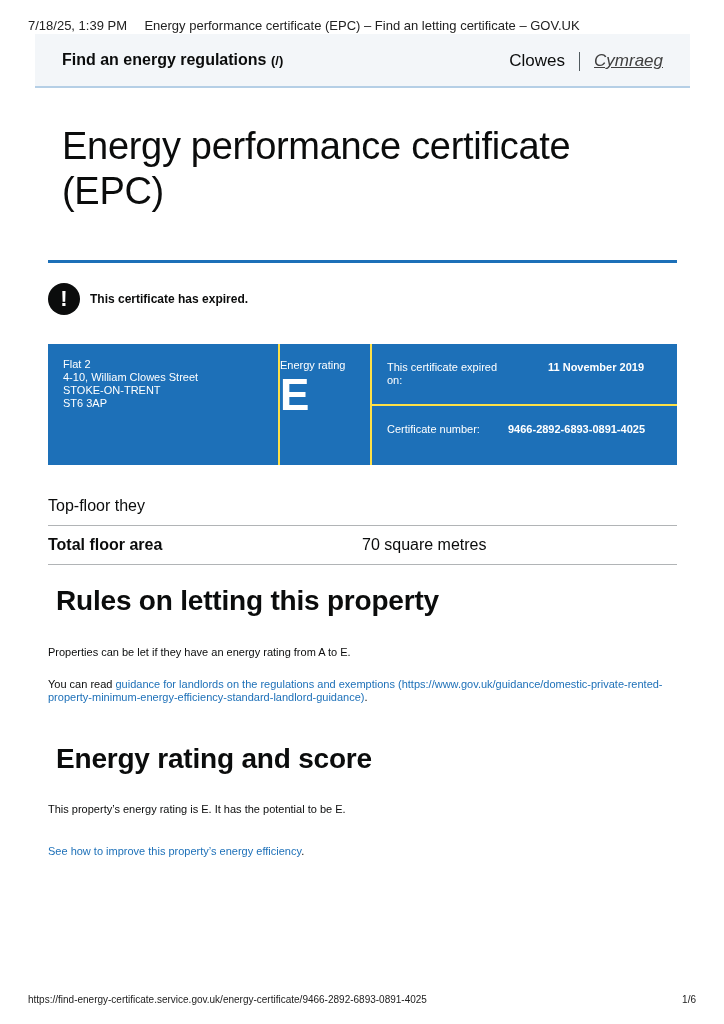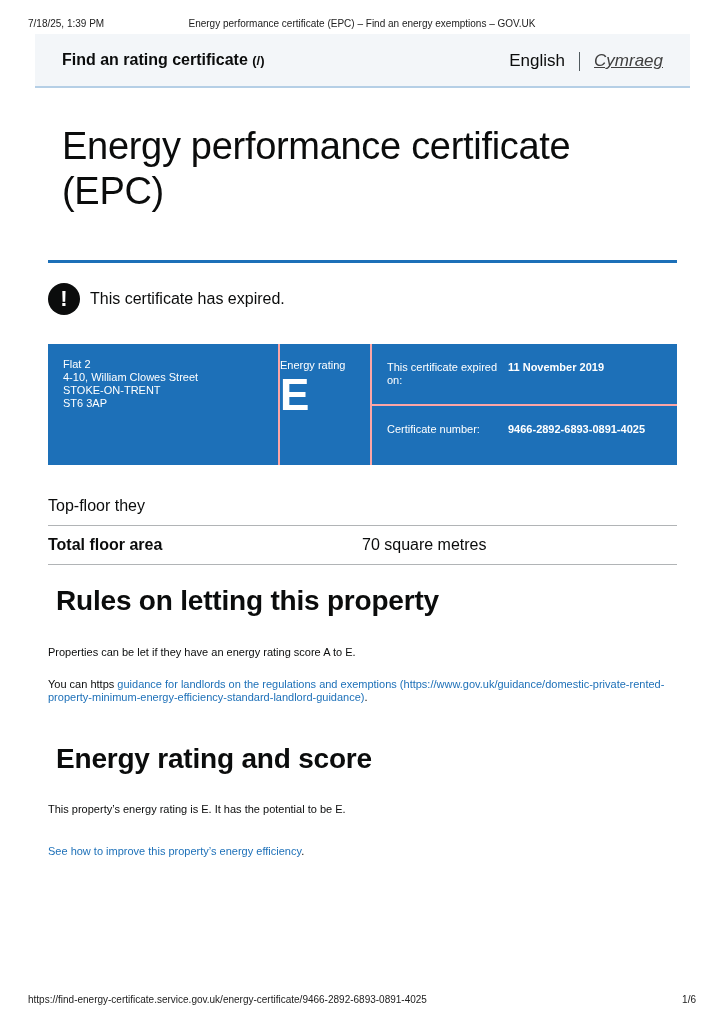--- a/index.html
+++ b/index.html
@@ -5,21 +5,21 @@
     * { box-sizing: border-box; margin: 0; padding: 0; }
     html, body { width: 724px; height: 1024px; background: #ffffff; }
     body {
       position: relative;
       font-family: "Liberation Sans", sans-serif;
       color: #0b0c0c;
       overflow: hidden;
     }
     .print-header {
       position: absolute; top: 0; left: 0; width: 724px; height: 34px;
-      font-size: 10px; color: #222;
+      font-size: 13px; color: #222;
     }
     .print-header .date { position: absolute; left: 28px; top: 18px; }
     .print-header .doc-title { position: absolute; left: 0; width: 724px; top: 18px; text-align: center; }
 
     .site-header {
       position: absolute; top: 34px; left: 35px; width: 655px; height: 54px;
       background: #f3f6f9;
       border-bottom: 2px solid #b5cfe6;
     }
     .site-header .service-name {
@@ -45,34 +45,34 @@
 
     .warning {
       position: absolute; left: 48px; top: 283px; height: 32px;
       display: flex; align-items: center;
     }
     .warning .warn-icon {
       width: 32px; height: 32px; border-radius: 50%; background: #0b0c0c; color: #fff;
       display: flex; align-items: center; justify-content: center;
       font-size: 22px; font-weight: bold; margin-right: 10px;
     }
-    .warning .warn-text { font-size: 16px; font-weight: normal; }
+    .warning .warn-text { font-size: 12px; font-weight: bold; }
 
     .epc-panel {
       position: absolute; left: 48px; top: 344px; width: 629px; height: 121px;
-      display: flex; background: #fca5a5;
+      display: flex; background: #fde047;
     }
     .epc-panel .cell { background: #1d70b8; color: #fff; }
     .addr { width: 230px; height: 121px; padding: 14px 15px; font-size: 11px; line-height: 13px; margin-right: 2px; }
     .rating { width: 90px; height: 121px; margin-right: 2px; text-align: left; padding-top: 15px; }
     .rating .label { font-size: 11px; display: block; }
     .rating .letter { font-size: 44px; font-weight: bold; display: block; line-height: 44px; margin-top: 2px; }
     .details { width: 305px; height: 121px; display: flex; flex-direction: column; }
     .details .row { flex: 1; display: flex; padding: 17px 15px 0 15px; font-size: 11px; line-height: 13px; }
-    .details .row:first-child { margin-bottom: 2px; }
+    .details .row:first-child { margin-bottom: 2px; gap: 40px; }
     .details .row .k { width: 121px; }
     .details .row .v { font-weight: bold; }
 
     .summary {
       position: absolute; left: 48px; top: 487px; width: 629px;
     }
     .summary .srow {
       display: flex; height: 39px; border-bottom: 1px solid #b1b4b6; align-items: center;
       font-size: 16px;
     }
@@ -96,30 +96,30 @@
       position: absolute; left: 0; top: 994px; width: 724px; font-size: 10px; color: #222;
     }
     .print-footer .url { position: absolute; left: 28px; }
     .print-footer .page { position: absolute; right: 28px; }
   </style>
 </head>
 <body>
 
 <div class="print-header">
   <span class="date">7/18/25, 1:39 PM</span>
-  <span class="doc-title">Energy performance certificate (EPC) – Find an energy exemptions – GOV.UK</span>
+  <span class="doc-title">Energy performance certificate (EPC) – Find an letting certificate – GOV.UK</span>
 </div>
 
 <header class="site-header">
   <a class="service-name">
-    <span>Find an rating certificate</span>
+    <span>Find an energy regulations</span>
     <span class="slash">(/)</span>
   </a>
   <div class="lang">
-    <span class="english">English</span>
+    <span class="english">Clowes</span>
     <span class="sep"></span>
     <a class="cymraeg">Cymraeg</a>
   </div>
 </header>
 
 <h1 class="page-title">Energy performance certificate (EPC)</h1>
 <div class="title-rule"></div>
 
 <div class="warning">
   <span class="warn-icon">!</span>
@@ -153,22 +153,22 @@
   <div class="srow">
     <dd class="v">Top-floor they</dd>
   </div>
   <div class="srow">
     <dt class="k">Total floor area</dt>
     <dd class="v">70 square metres</dd>
   </div>
 </dl>
 
 <h2 class="h2-letting">Rules on letting this property</h2>
-<p class="para p1">Properties can be let if they have an energy rating score A to E.</p>
-<p class="para p2"><span>You can https </span><a class="link">guidance for landlords on the regulations and exemptions (https://www.gov.uk/guidance/domestic-private-rented-property-minimum-energy-efficiency-standard-landlord-guidance)</a><span>.</span></p>
+<p class="para p1">Properties can be let if they have an energy rating from A to E.</p>
+<p class="para p2"><span>You can read </span><a class="link">guidance for landlords on the regulations and exemptions (https://www.gov.uk/guidance/domestic-private-rented-property-minimum-energy-efficiency-standard-landlord-guidance)</a><span>.</span></p>
 
 <h2 class="h2-score">Energy rating and score</h2>
 <p class="para p3">This property’s energy rating is E. It has the potential to be E.</p>
 <p class="para p4"><a class="link">See how to improve this property’s energy efficiency</a><span>.</span></p>
 
 <div class="print-footer">
   <span class="url">https://find-energy-certificate.service.gov.uk/energy-certificate/9466-2892-6893-0891-4025</span>
   <span class="page">1/6</span>
 </div>
 

